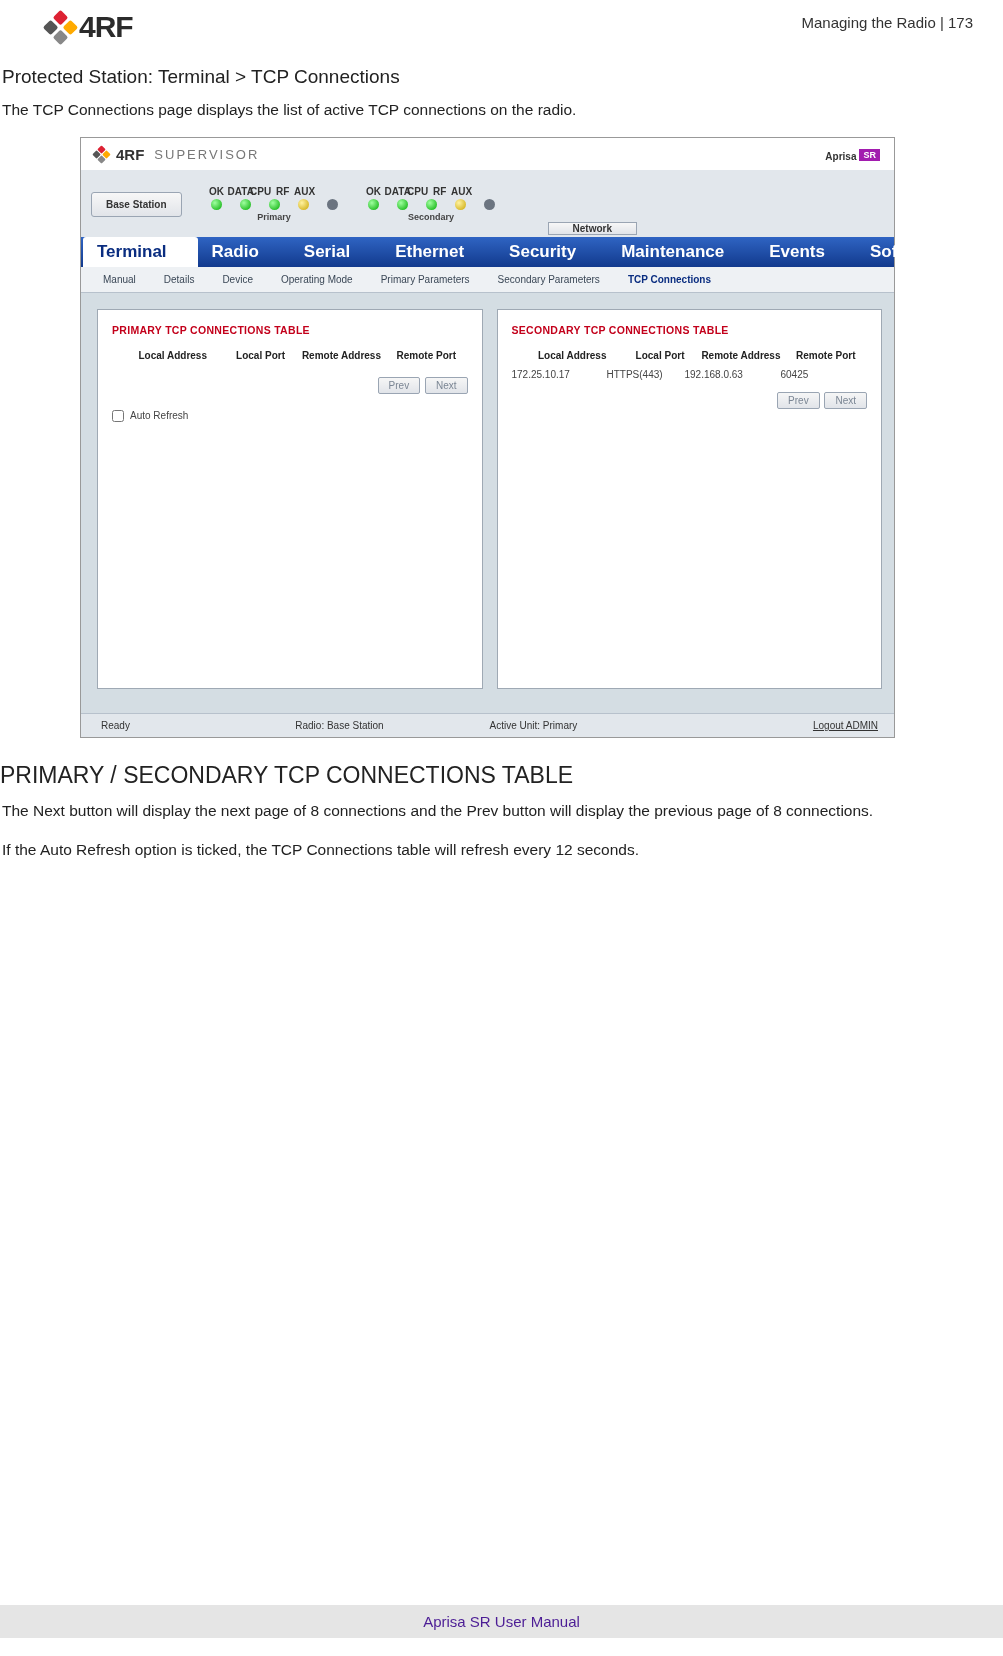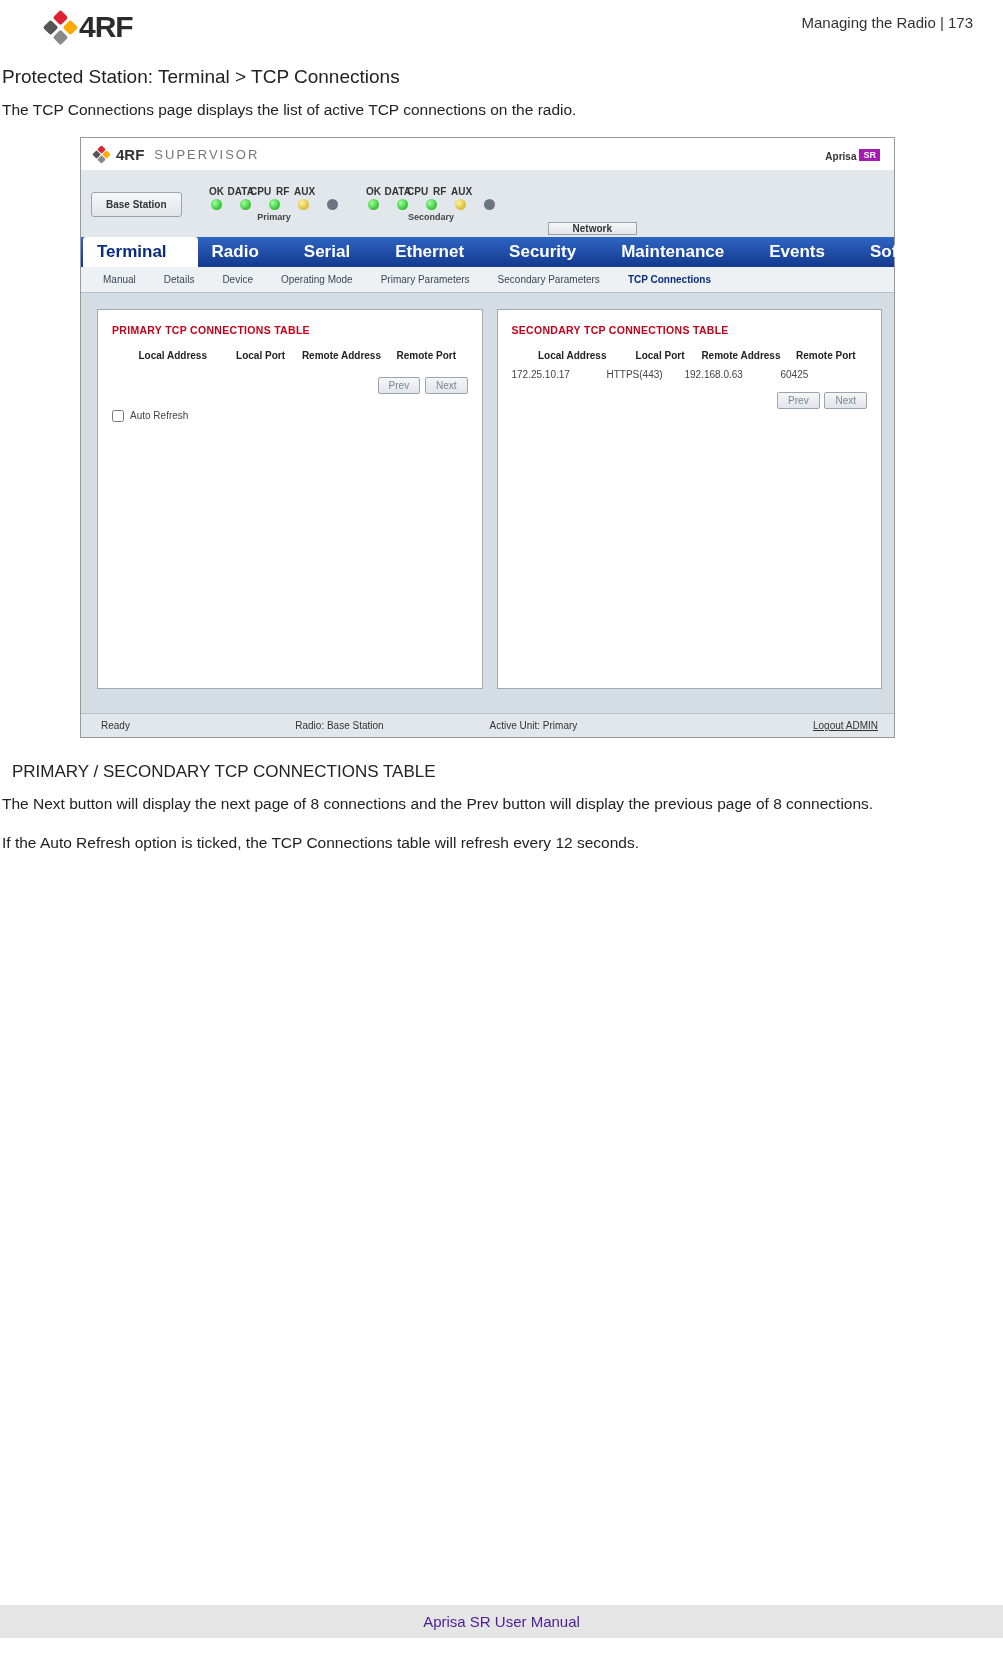--- a/index.html
+++ b/index.html
@@ -38,21 +38,21 @@
   .logo-4rf-text { font-size: 30px; font-weight: 700; color: #2b2b2b; letter-spacing: -1px; }
   .head-right { font-size: 15px; color:#333; padding-top:4px; }
 
   .doc-body { padding: 0 0 0 0; }
   h1.section-title {
     font-family: Verdana, Arial, sans-serif;
     font-size: 19px; font-weight: 400; color:#222;
     padding: 0 0 10px 2px;
   }
   p.body { font-size: 15.5px; color:#222; padding: 2px 4px 16px 2px; line-height:1.35; }
-  h2.subhead { font-size: 17px; font-weight: 400; color:#222; padding: 14px 0 10px 12px; }
+  h2.subhead { font-size: 23px; font-weight: 400; color:#222; padding: 14px 0 10px 0; }
 
   
   .shot-wrap { padding-left: 80px; padding-bottom: 10px; }
   .shot {
     width: 815px;
     border: 1px solid #999;
     background: #d4dde3;
     font-family: Tahoma, Arial, sans-serif;
   }
 

